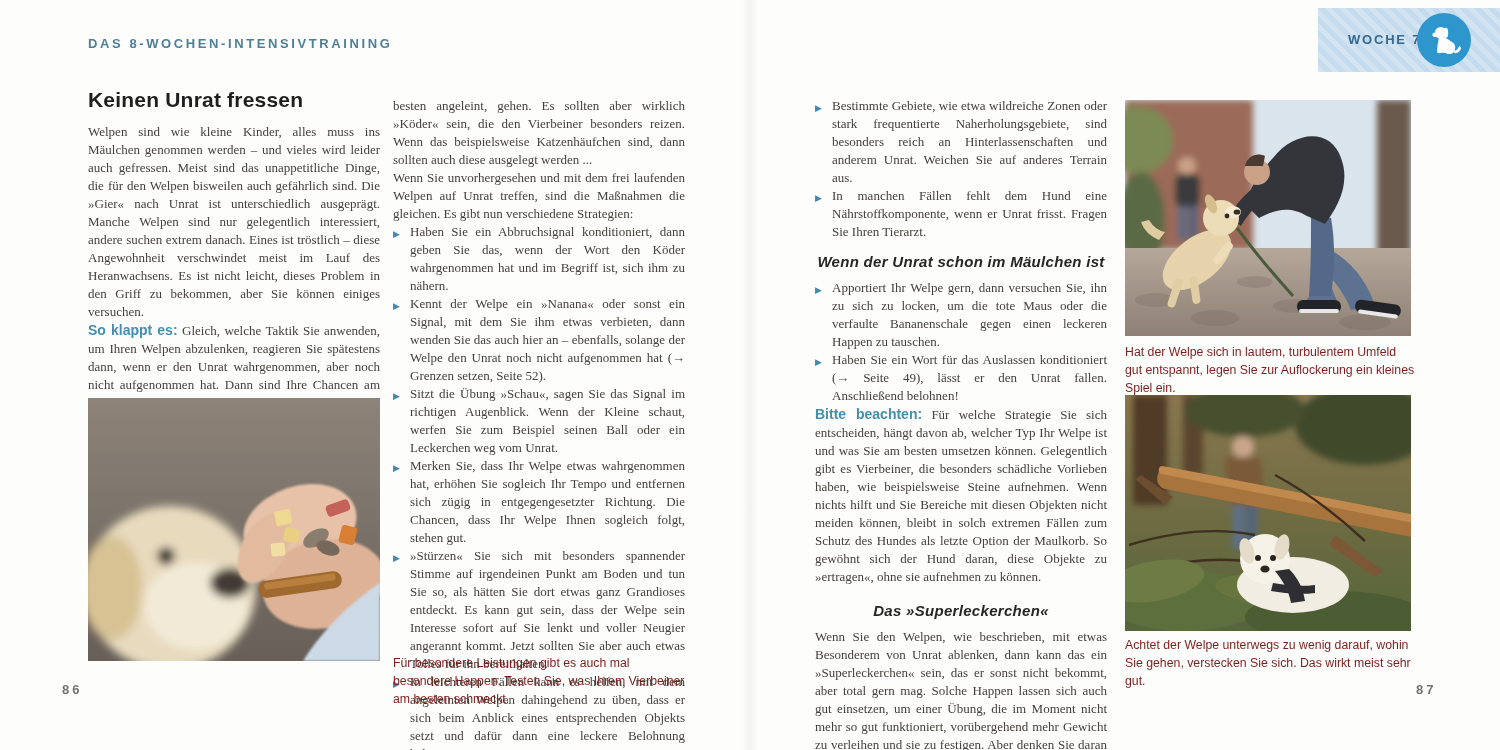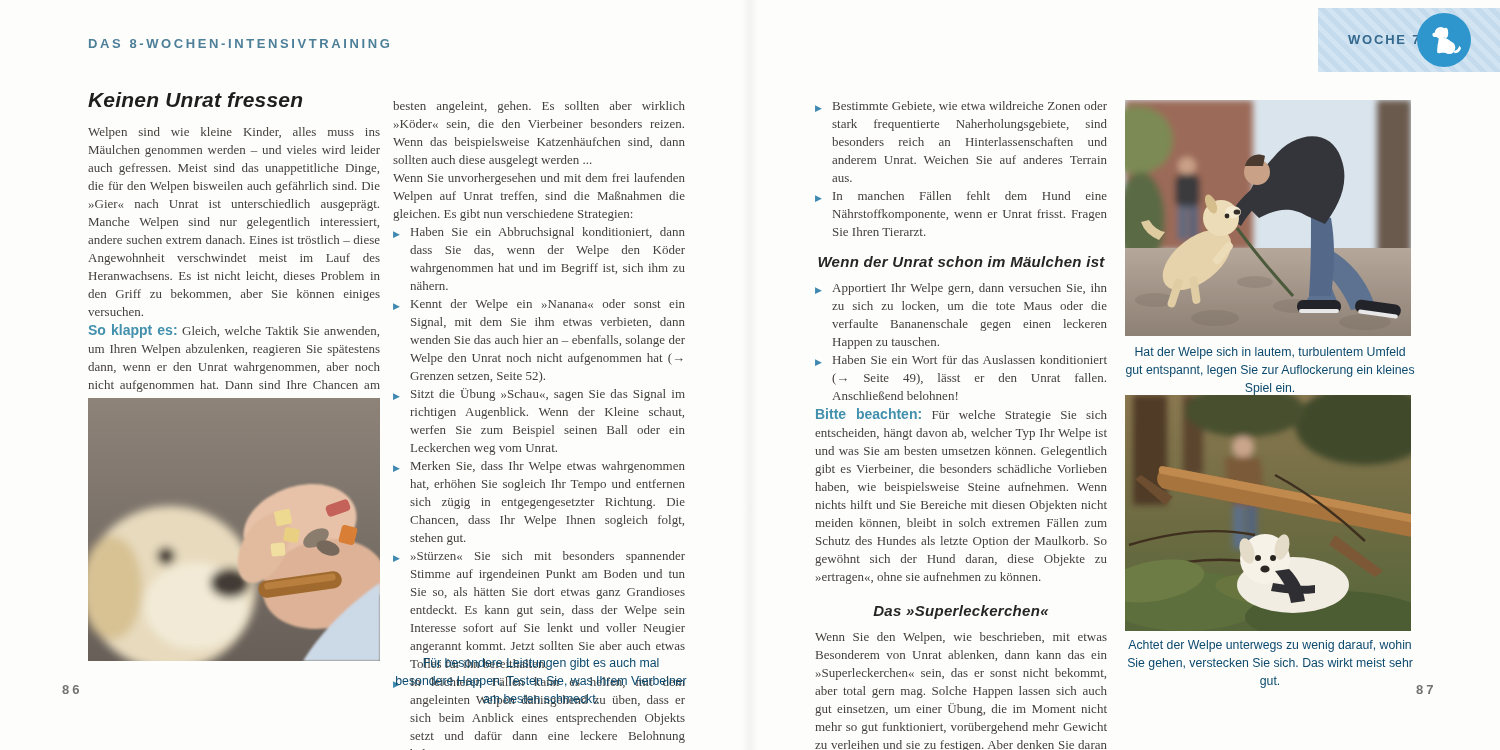--- a/index.html
+++ b/index.html
@@ -18,33 +18,33 @@
             background:repeating-linear-gradient(45deg,#d2e4f2 0px,#d2e4f2 5px,#c4dbee 5px,#c4dbee 10px); }
   .week-label { position:absolute; left:30px; top:24px;
             font-family:"Liberation Sans", sans-serif; font-weight:bold;
             font-size:13px; letter-spacing:1.8px; color:#35698e; }
   .week-circle { position:absolute; left:99px; top:5px; width:54px; height:54px;
             border-radius:50%; background:#2e96cc; display:flex; align-items:center; justify-content:center; }
 
   
   .page-title { position:absolute; left:88px; top:88px;
             font-family:"Liberation Sans", sans-serif; font-weight:bold;
-            font-size:21px; color:#1f1f1f; letter-spacing:0.2px;font-style:italic; }
+            font-size:21px; color:#1f1f1f; letter-spacing:0.2px; }
   .col { position:absolute; width:292px; font-size:13px; line-height:18px;
             text-align:justify; hyphens:auto; -webkit-hyphens:auto; }
   .col p { margin:0; }
   .lead { font-family:"Liberation Sans", sans-serif; font-weight:bold; color:#4390ad; font-size:14px; }
   .subhead { font-family:"Liberation Sans", sans-serif; font-style:italic; font-weight:600;
             font-size:15px; color:#262626; margin:12px 0 8px 0; text-align:center; letter-spacing:0.3px; }
   ul.bullets { list-style:none; }
   ul.bullets li { position:relative; padding-left:17px; }
   ul.bullets li .marker { position:absolute; left:0; top:2px; color:#3f88b0; font-size:9px;
             font-family:"DejaVu Sans", sans-serif; }
   .caption { position:absolute; font-family:"Liberation Sans", sans-serif;
-            font-size:12.3px; line-height:18px; color:#0c4a6e; text-align:center; }
+            font-size:12.3px; line-height:18px; color:#7f1d1d; text-align:left; }
   .pagenum { position:absolute; top:682px; font-family:"Liberation Sans", sans-serif;
             font-weight:bold; font-size:13px; letter-spacing:3px; color:#737373; }
 
   
   .photo { position:absolute; overflow:hidden; background:#888; }
   .photo svg { display:block; }
 </style>
 </head>
 <body>
 
@@ -102,21 +102,21 @@
         <rect x="170" y="178" width="84" height="17" rx="8" fill="#a06a2e" transform="rotate(-8 212 186)"></rect>
         <rect x="176" y="180" width="72" height="7" rx="3" fill="#b97f3e" transform="rotate(-8 212 184)"></rect>
       </g>
     </svg>
   </div>
 
   <div class="col" style="left:393px; top:97px;">
     <p>besten angeleint, gehen. Es sollten aber wirklich »Köder« sein, die den Vierbeiner besonders reizen. Wenn das beispielsweise Katzenhäufchen sind, dann sollten auch diese ausgelegt werden ...</p>
     <p>Wenn Sie unvorhergesehen und mit dem frei laufenden Welpen auf Unrat treffen, sind die Maßnahmen die gleichen. Es gibt nun verschiedene Strategien:</p>
     <ul class="bullets">
-      <li><span class="marker">▶</span><span>Haben Sie ein Abbruchsignal konditioniert, dann dass Sie das, wenn der Welpe den Köder wahrgenommen hat und im Begriff ist, sich ihm zu nähern.</span></li>
+      <li><span class="marker">▶</span><span>Haben Sie ein Abbruchsignal konditioniert, dann geben Sie das, wenn der Wort den Köder wahrgenommen hat und im Begriff ist, sich ihm zu nähern.</span></li>
       <li><span class="marker">▶</span><span>Kennt der Welpe ein »Nanana« oder sonst ein Signal, mit dem Sie ihm etwas verbieten, dann wenden Sie das auch hier an – ebenfalls, solange der Welpe den Unrat noch nicht aufgenommen hat (→ Grenzen setzen, Seite 52).</span></li>
       <li><span class="marker">▶</span><span>Sitzt die Übung »Schau«, sagen Sie das Signal im richtigen Augenblick. Wenn der Kleine schaut, werfen Sie zum Beispiel seinen Ball oder ein Leckerchen weg vom Unrat.</span></li>
       <li><span class="marker">▶</span><span>Merken Sie, dass Ihr Welpe etwas wahrgenommen hat, erhöhen Sie sogleich Ihr Tempo und entfernen sich zügig in entgegengesetzter Richtung. Die Chancen, dass Ihr Welpe Ihnen sogleich folgt, stehen gut.</span></li>
       <li><span class="marker">▶</span><span>»Stürzen« Sie sich mit besonders spannender Stimme auf irgendeinen Punkt am Boden und tun Sie so, als hätten Sie dort etwas ganz Grandioses entdeckt. Es kann gut sein, dass der Welpe sein Interesse sofort auf Sie lenkt und voller Neugier angerannt kommt. Jetzt sollten Sie aber auch etwas Tolles für ihn bereithalten.</span></li>
       <li><span class="marker">▶</span><span>In leichteren Fällen kann es helfen, mit dem angeleinten Welpen dahingehend zu üben, dass er sich beim Anblick eines entsprechenden Objekts setzt und dafür dann eine leckere Belohnung bekommt.</span></li>
     </ul>
   </div>
 
   <div class="caption" style="left:393px; top:654px; width:296px;">Für besondere Leistungen gibt es auch mal besondere Happen. Testen Sie, was Ihrem Vierbeiner am besten schmeckt.</div>
   <div class="pagenum" style="left:62px;">86</div>

